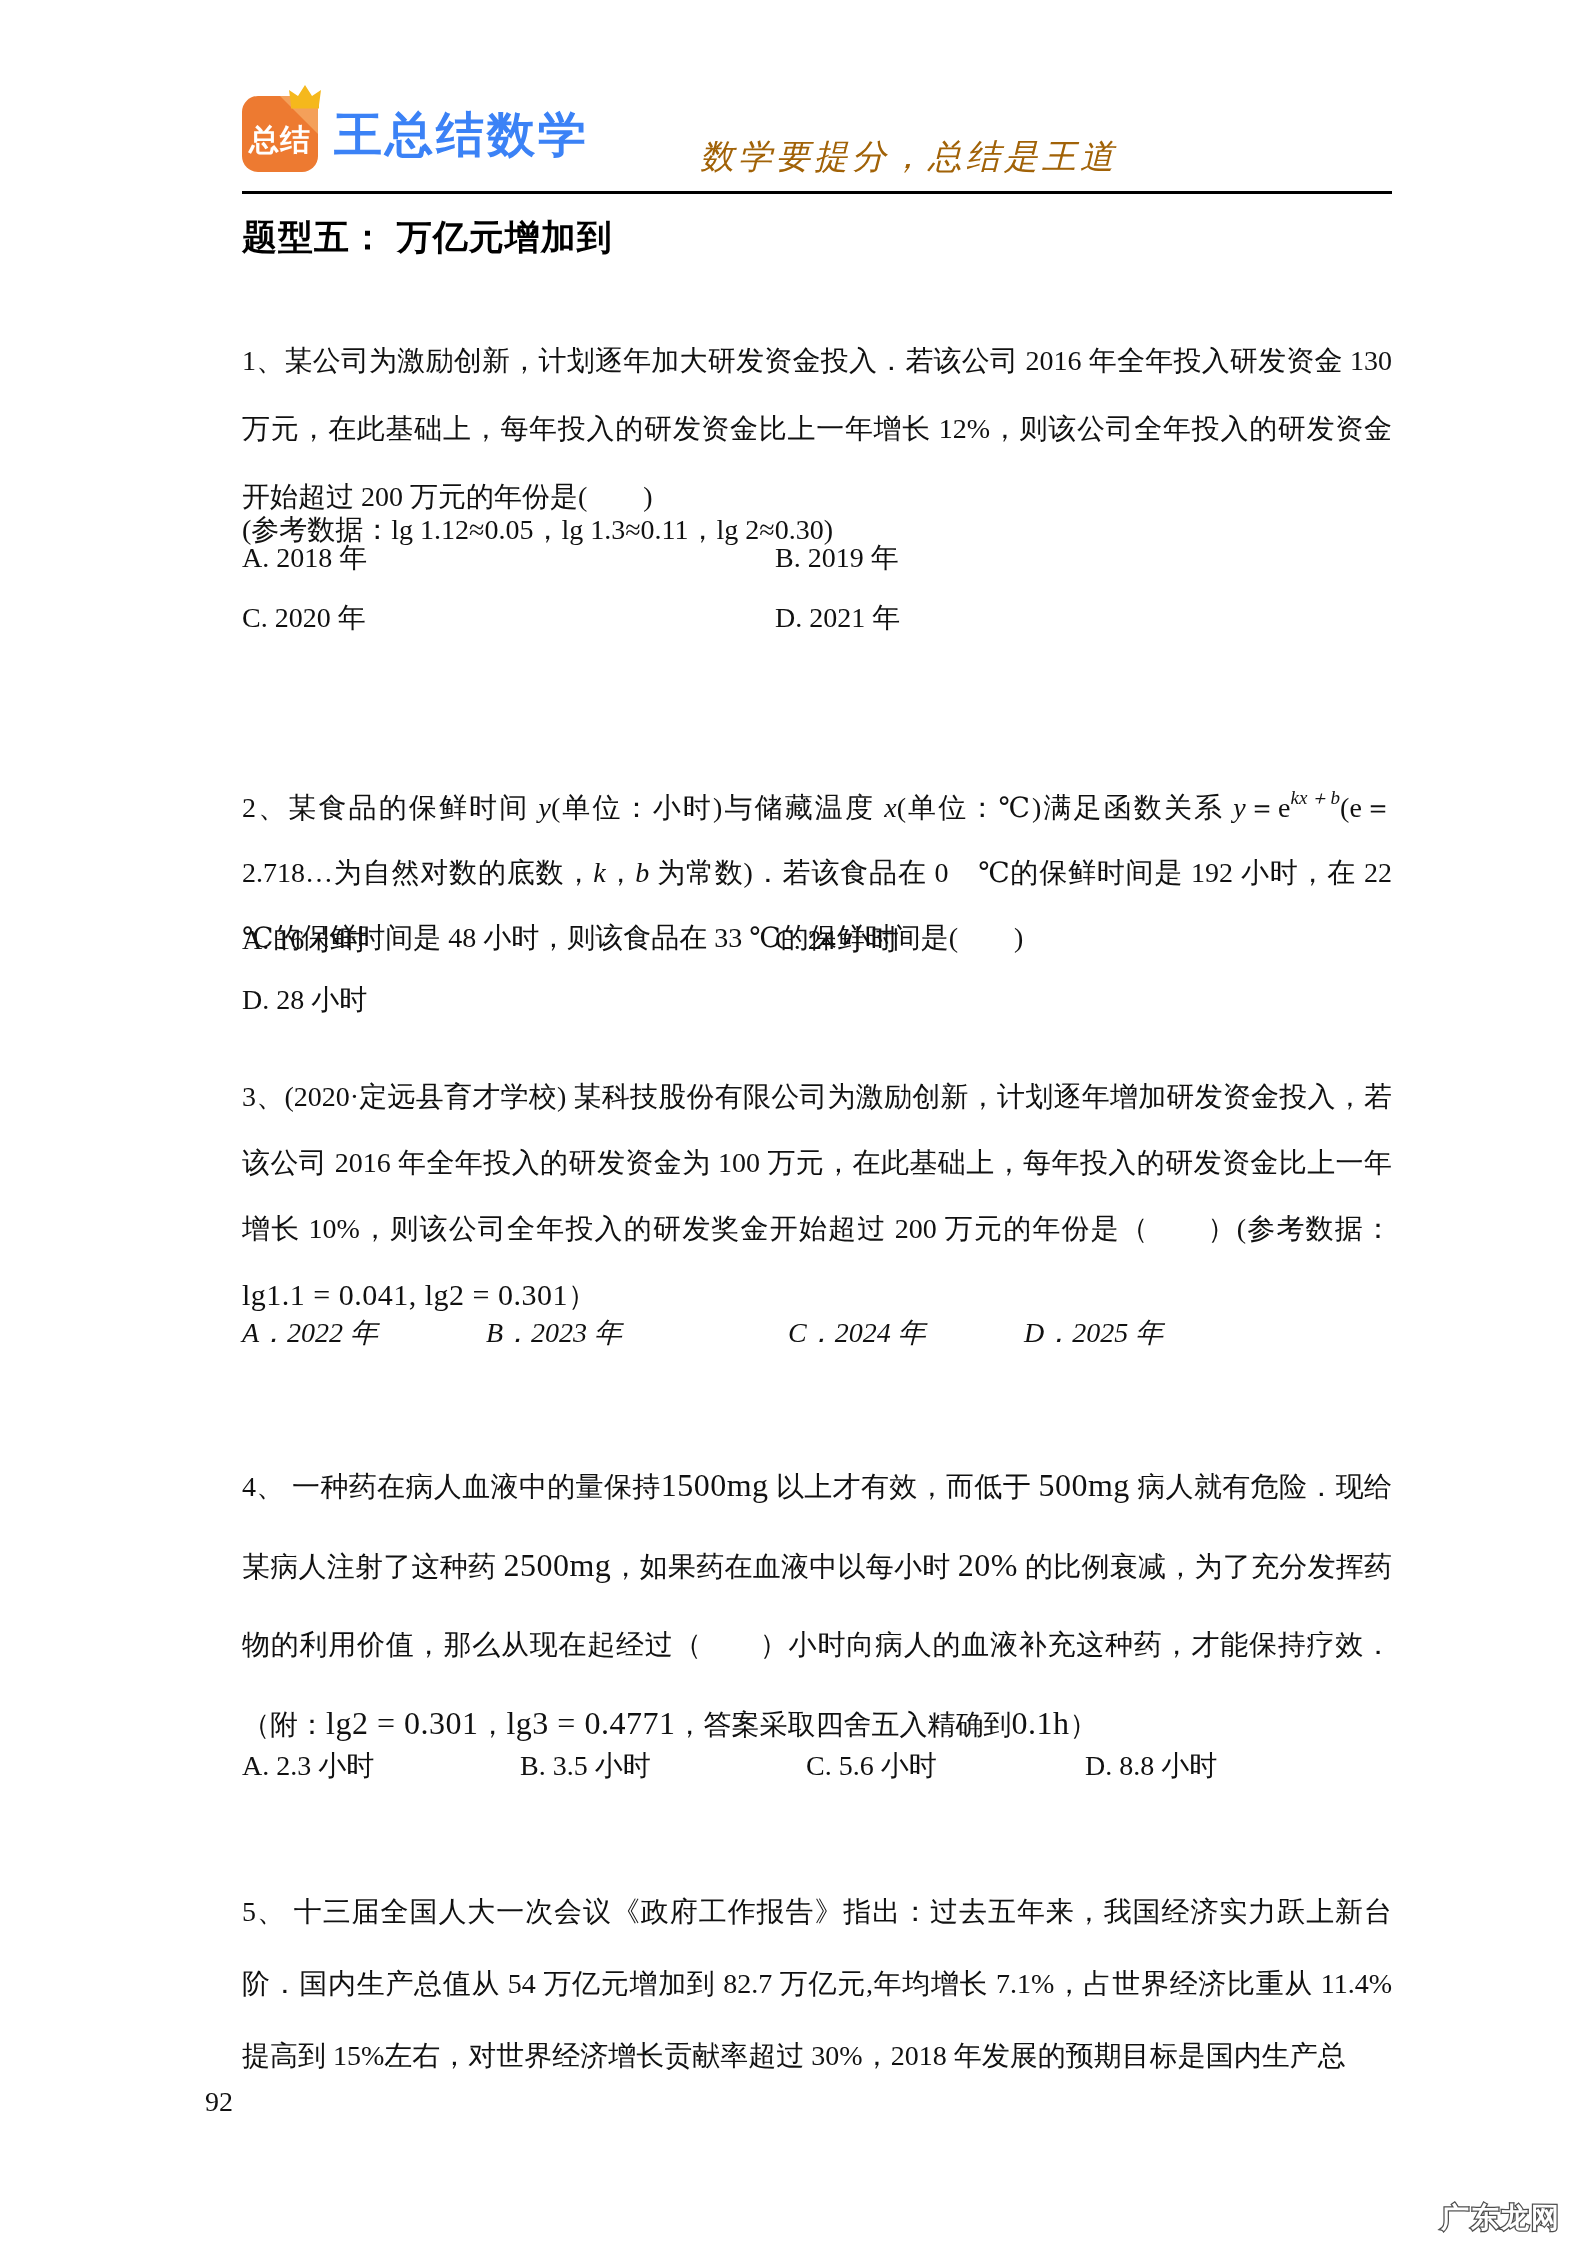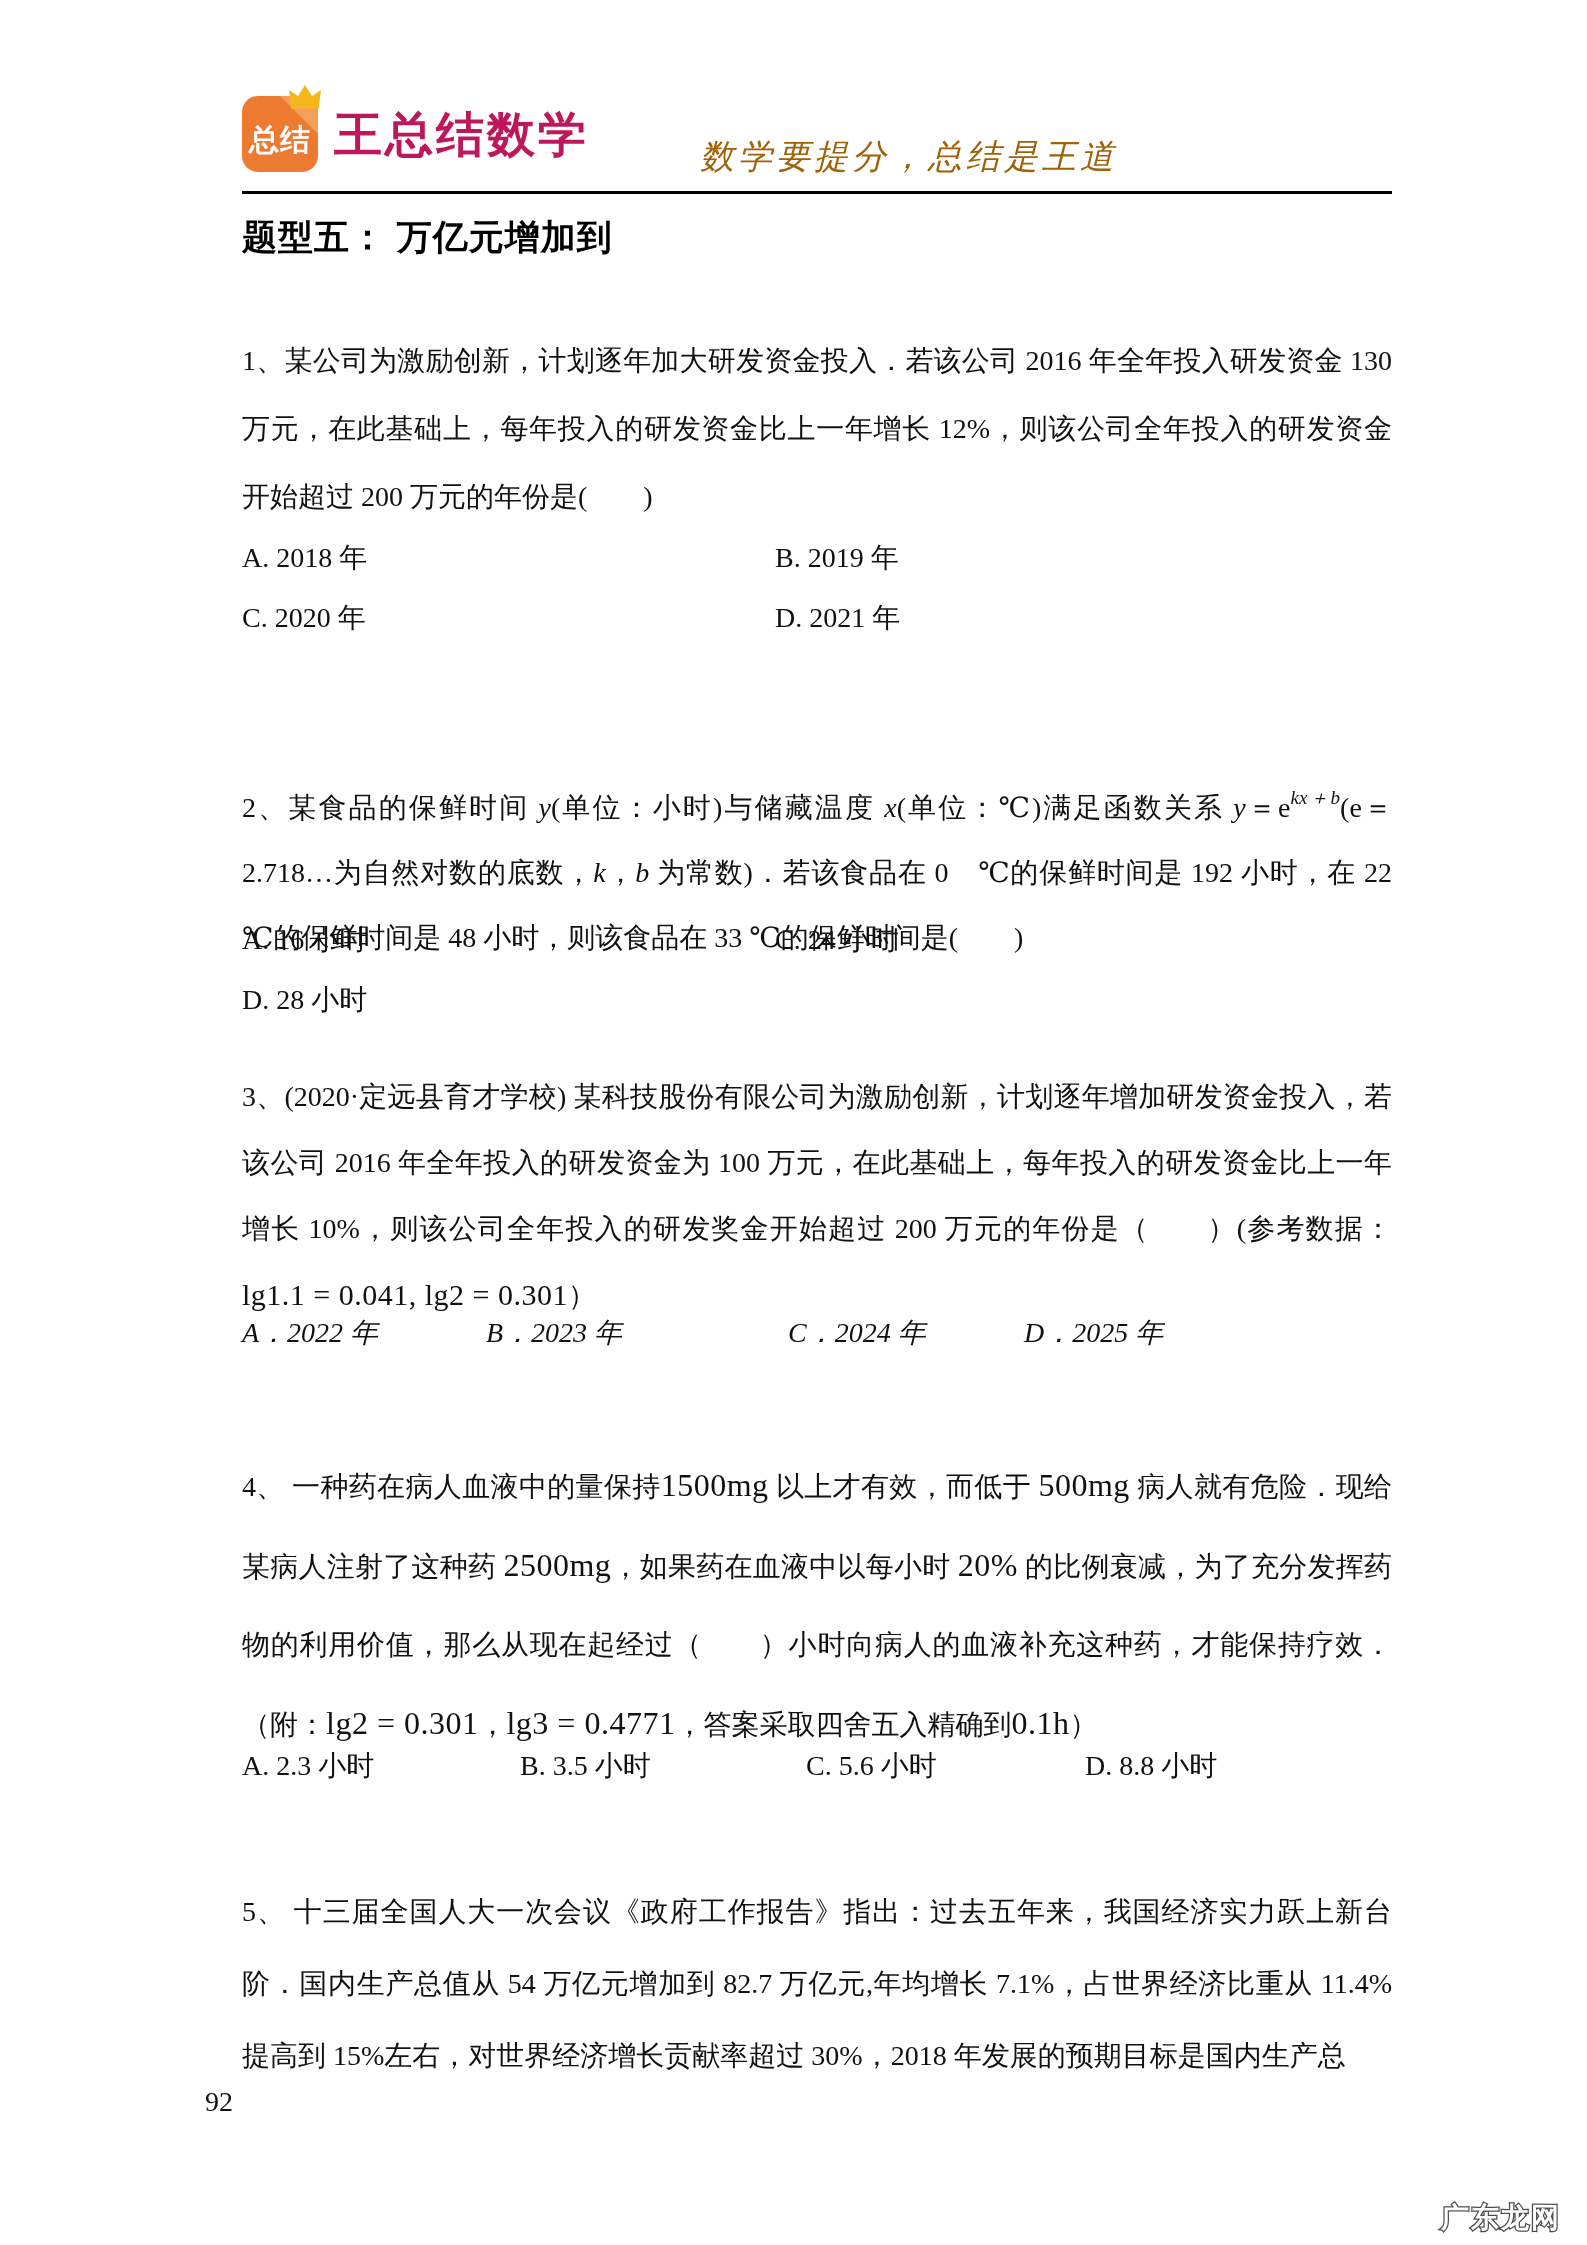--- a/index.html
+++ b/index.html
@@ -26,21 +26,21 @@
   .logo-badge-text{
     position:absolute;inset:0;display:flex;align-items:center;justify-content:center;
     font-family:"Liberation Sans","DejaVu Sans",sans-serif;
     font-weight:bold;font-size:30px;color:#ffffff;letter-spacing:1px;
     padding-top:12px;
   }
   .crown{position:absolute;top:-13px;right:-4px;}
   .logo-title{
     position:absolute;left:334px;top:100px;
     font-family:"Liberation Sans","DejaVu Sans",sans-serif;
-    font-weight:bold;font-size:48px;line-height:70px;color:#be185d;letter-spacing:3px;
+    font-weight:bold;font-size:48px;line-height:70px;color:#3b82f6;letter-spacing:3px;
   }
   .tagline{
     position:absolute;left:700px;top:134px;
     font-size:34px;font-style:italic;letter-spacing:4px;color:#a16207;
     font-family:"Liberation Serif","DejaVu Serif",serif;
   }
   .header-rule{
     position:absolute;left:242px;top:191px;width:1150px;height:3px;background:#000;
   }
   
@@ -101,20 +101,21 @@
       <rect x="3" y="22" width="28" height="3.5" fill="#F5B81C"></rect>
     </svg>
   </div>
   <div class="logo-title">王总结数学</div>
   <div class="tagline">数学要提分，总结是王道</div>
   <div class="header-rule"></div>
 
   <div class="section-title">题型五：  万亿元增加到</div>
 
   <p class="q q1p">1、某公司为激励创新，计划逐年加大研发资金投入．若该公司 2016 年全年投入研发资金 130 万元，在此基础上，每年投入的研发资金比上一年增长 12%，则该公司全年投入的研发资金开始超过 200 万元的年份是(　　)</p>
+  <p class="q q1ref">(参考数据：lg 1.12≈0.05，lg 1.3≈0.11，lg 2≈0.30)</p>
   <div class="opts2 q1opts">
     <span>A. 2018 年</span>
     <span>B. 2019 年</span>
     <span>C. 2020 年</span>
     <span>D. 2021 年</span>
   </div>
 
   <p class="q q2p"><span>2、某食品的保鲜时间 </span><span class="it">y</span><span>(单位：小时)与储藏温度 </span><span class="it">x</span><span>(单位：℃)满足函数关系 </span><span class="it">y</span><span>＝e</span><span class="sup">kx＋b</span><span>(e＝2.718…为自然对数的底数，</span><span class="it">k</span><span>，</span><span class="it">b</span><span> 为常数)．若该食品在 0　℃的保鲜时间是 192 小时，在 22 ℃的保鲜时间是 48 小时，则该食品在 33 ℃的保鲜时间是(　　)</span></p>
   <div class="opts2 q2opts">
     <span>A. 16 小时</span>

